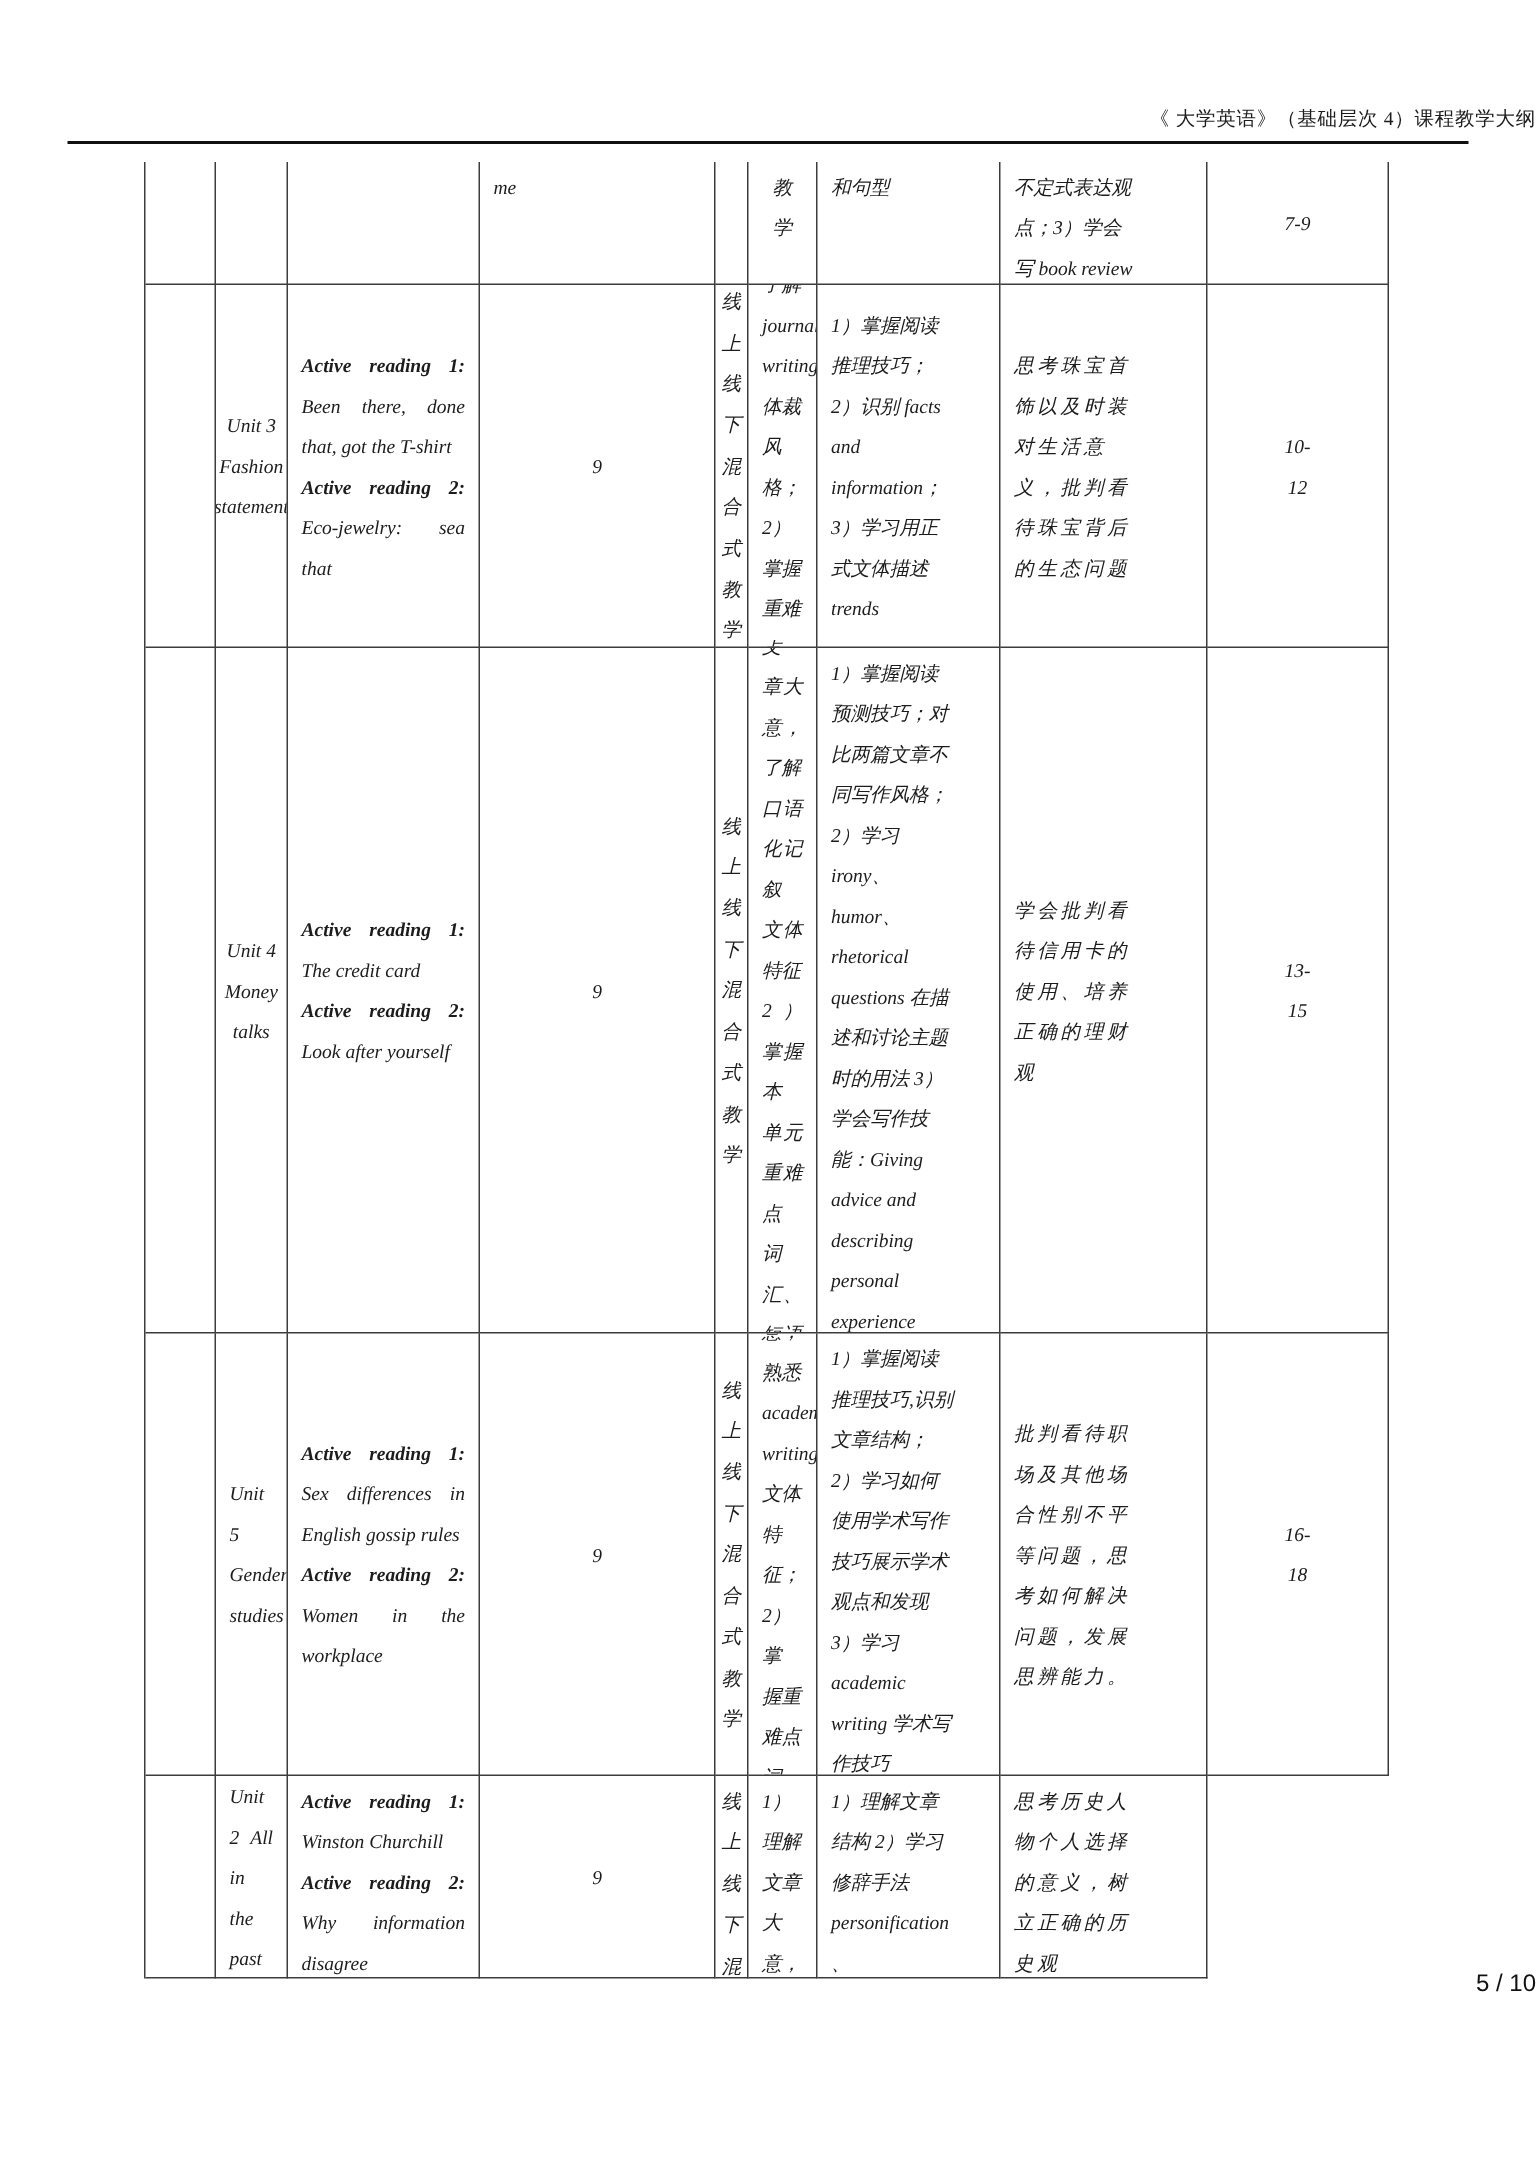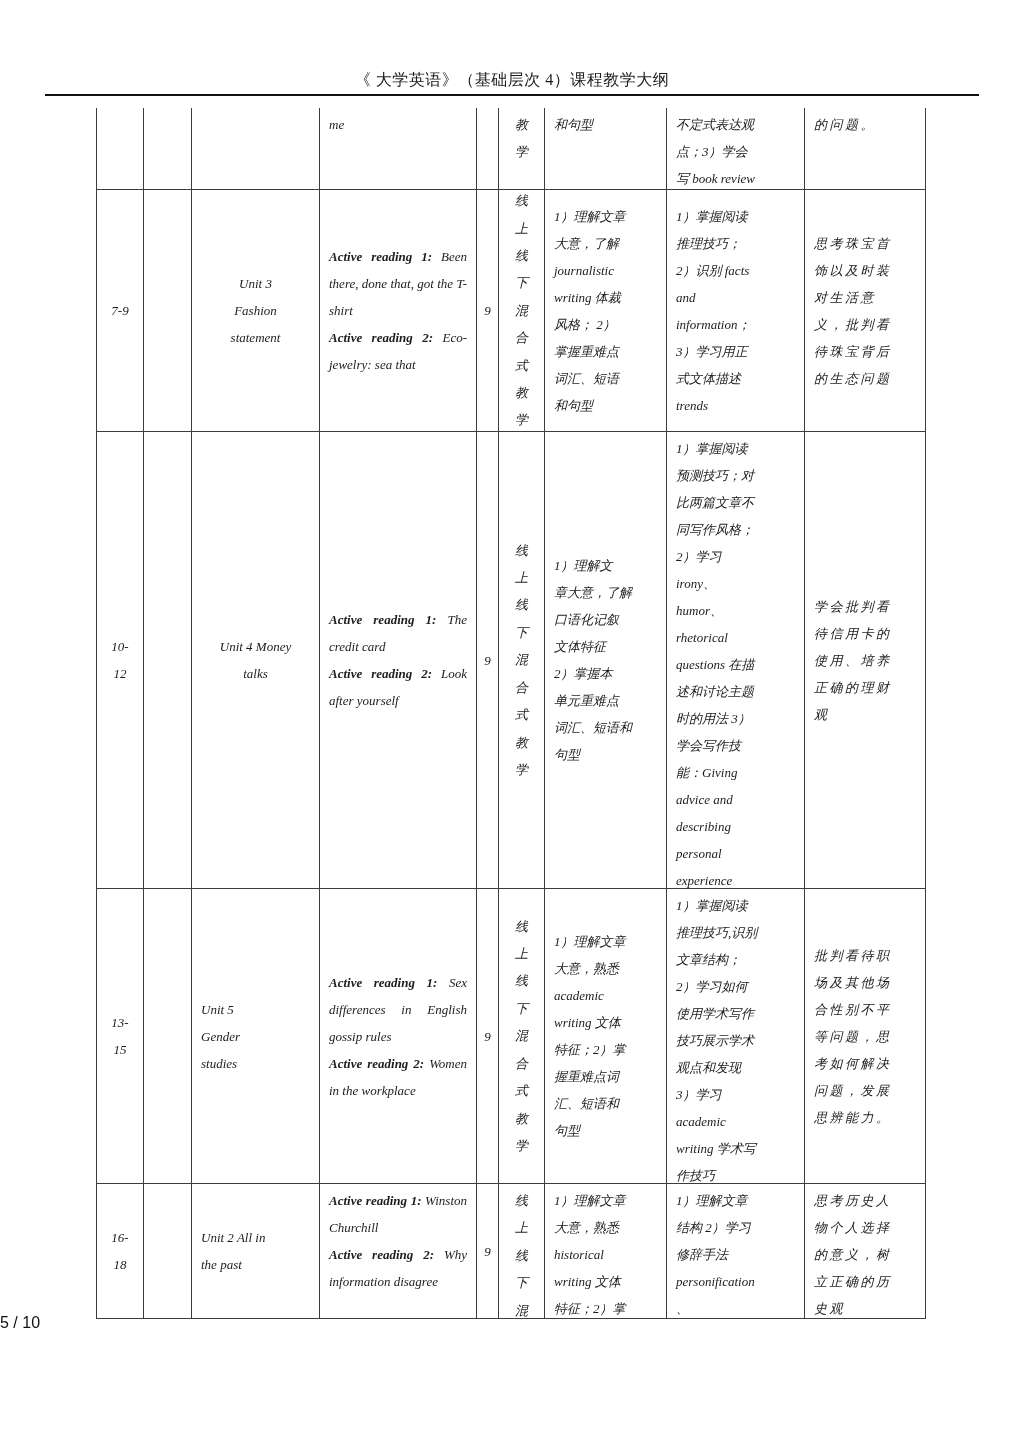--- a/index.html
+++ b/index.html
@@ -3,21 +3,21 @@
 <meta charset="utf-8">
 <style>
   html,body{margin:0;padding:0;background:#ffffff;}
   body{
     width:1024px;height:1447px;position:relative;
     font-family:"Liberation Serif","DejaVu Serif",serif;
     color:#1c1c1c;
   }
   .doc-title{
     position:absolute;top:70px;left:0;width:1024px;
-    text-align:center;font-size:16px;letter-spacing:.5px;
+    text-align:right;font-size:13px;letter-spacing:.5px;
   }
   .head-rule{
     position:absolute;left:45px;top:94px;width:934px;height:2px;
     background:#111;
   }
   .tbl{
     position:absolute;left:96px;top:108px;
     display:grid;
     grid-template-columns:47px 48px 128px 157px 22px 46px 122px 138px 121px;
     grid-template-rows:82px 242px 457px 295px 135px;
@@ -34,21 +34,21 @@
   .ctr{align-items:center;text-align:center;}
   .pre{white-space:pre-line;}
   .jt{text-align:justify;}
   .np{padding-left:0;padding-right:0;}
   .vmode{align-items:center;padding-left:0;padding-right:0;}
   .vtxt{width:20px;text-align:center;line-height:27.4px;word-break:break-all;white-space:normal;}
   .refl{letter-spacing:2.5px;}
   .arb{text-align:justify;}
   .arb b{font-weight:bold;}
   .footer{
-    position:absolute;top:1314px;left:0;width:1024px;text-align:left;
+    position:absolute;top:1314px;left:0;width:1024px;text-align:right;
     font-family:"Liberation Sans","DejaVu Sans",sans-serif;
     font-size:16px;color:#111;
   }
 </style>
 </head>
 <body>
 
 <div class="doc-title">《 大学英语》（基础层次 4）课程教学大纲</div>
 <div class="head-rule"></div>
 
@@ -61,21 +61,20 @@
       <span>me</span>
     </div>
   <div class="c np"></div>
   <div class="c vmode">
       <span class="vtxt">教学</span>
     </div>
   <div class="c pre">和句型</div>
   <div class="c pre">不定式表达观
 点；3）学会
 写 book review</div>
-  <div class="c pre refl">的问题。</div>
 
   <div class="c mid ctr pre">7-9</div>
   <div class="c"></div>
   <div class="c mid ctr pre">Unit 3
 Fashion
 statement</div>
   <div class="c mid">
     <div class="arb"><b>Active reading 1:</b> <span>Been there, done that, got the T-shirt</span></div>
     <div class="arb"><b>Active reading 2:</b> <span>Eco-jewelry: sea that</span></div>
   </div>

